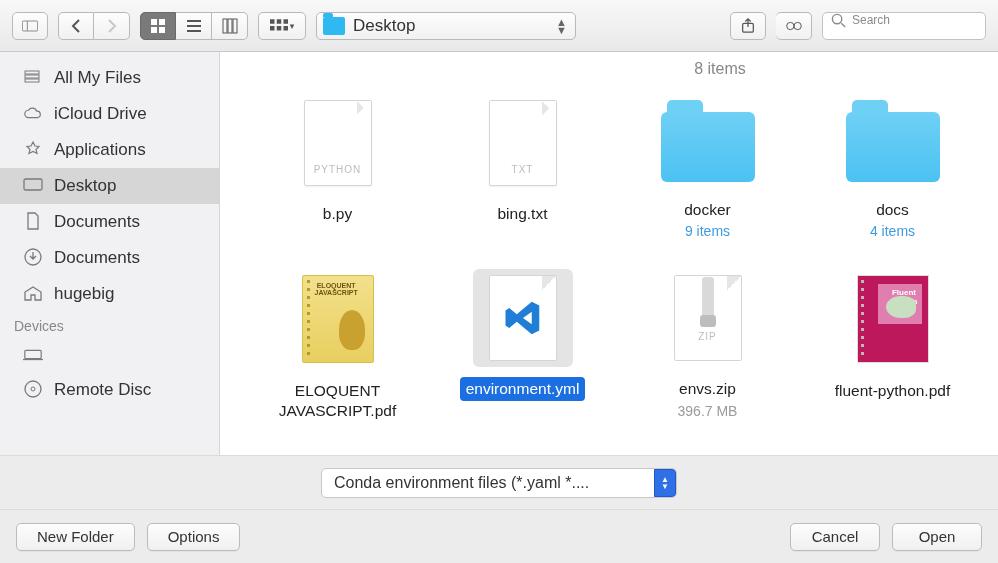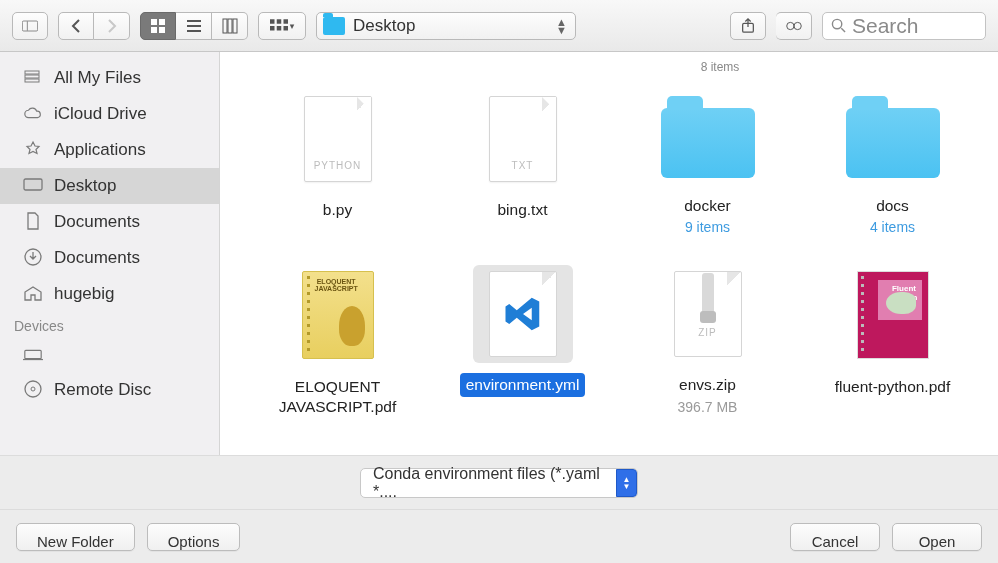--- a/index.html
+++ b/index.html
@@ -69,22 +69,22 @@
     background: #2fb9f0; border-radius: 2px 2px 0 0;
   }
   .updown { margin-left: auto; font-size: 11px; color:#666; line-height:8px;}
   .spacer { flex: 1; }
 
   .search-box {
     height: 28px; width: 164px;
     background: #fff;
     border: 1px solid #c3c3c3;
     border-radius: 5px;
-    display: flex; align-items: center; padding: 0 8px;
-    color: #8a8a8a; gap: 6px; font-size: 21px;
+    display: flex; align-items: flex-start; padding: 0 8px;
+    color: #8a8a8a; gap: 6px; font-size: 12px;
   }
 
   
   .body { flex: 1; display: flex; min-height: 0; }
 
   .sidebar {
     width: 220px;
     background: #f1f0f2;
     border-right: 1px solid #d5d5d5;
     overflow-y: auto;
@@ -99,21 +99,21 @@
   }
   .sb-item.selected { background: #d6d6d6; }
   .sb-icon { width: 22px; height: 18px; color:#7a7a7a; display:flex;align-items:center;justify-content:center;}
   .sb-icon svg { width: 20px; height: 18px; }
 
   
   .content {
     flex: 1; background: #fff; display: flex; flex-direction: column;
     overflow: auto;
   }
-  .count-row { text-align: center; padding: 8px 0 2px; color: #888; font-size: 12px; width:100%;}
+  .count-row { text-align: center; padding: 8px 0 2px; color: #888; font-size: 16px; width:100%;}
   .count-offset { display:block; text-align:center; margin-left:460px; width:80px; color:#888;}
   .grid {
     display: grid;
     grid-template-columns: repeat(4, 1fr);
     gap: 30px 10px;
     padding: 14px 18px 30px;
     align-items: start;
     justify-items: center;
     margin-left: 12px;
   }
@@ -201,41 +201,41 @@
   .liz { position:absolute; top:20px; right:12px; width:30px; height:22px; background:#c9dfc2; border-radius:50% 40% 40% 50%;}
 
   
   .filter-bar {
     height: 54px; background:#ececec; border-top:1px solid #dcdcdc;
     display:flex; align-items:center; justify-content:center;
   }
   .filter-select{
     background:#fff; border:1px solid #c8c8c8; border-radius:5px;
     height:30px; display:flex; align-items:center; padding:0 0 0 12px; font-size:16px; color:#333;
-    width:278px;
+    width:356px;
   }
   .filter-arrows{
     width:22px; height:28px; margin-left:auto;
     background:#2f6fe8; border-radius:0 4px 4px 0;
     display:flex; flex-direction:column; align-items:center; justify-content:center;
     color:#fff; font-size:8px; line-height:7px; border:1px solid #1f59c8;
   }
 
   
   .footer {
     height: 54px; background:#ececec; border-top:1px solid #dcdcdc;
     display:flex; align-items:center; padding:0 16px; gap:12px;
   }
   .footer .spacer{flex:1;}
   .f-btn{
     background:linear-gradient(#fdfdfd,#f0f0f0);
     border:1px solid #bcbcbc; border-radius:5px;
     height:28px; padding:0 20px; font-size:15px; color:#333;
     box-shadow:0 1px 0 rgba(0,0,0,0.04);
-    display:flex; align-items:flex-end;
+    display:flex; align-items:center;
   }
   .f-btn.primary{ min-width:90px; justify-content:center;}
 </style>
 </head>
 <body>
 
 <div class="toolbar">
   <div class="tb-btn single">
     <svg viewBox="0 0 24 16">
         <rect x="0.5" y="0.5" width="23" height="15" rx="2" fill="none" stroke="currentColor"></rect>

